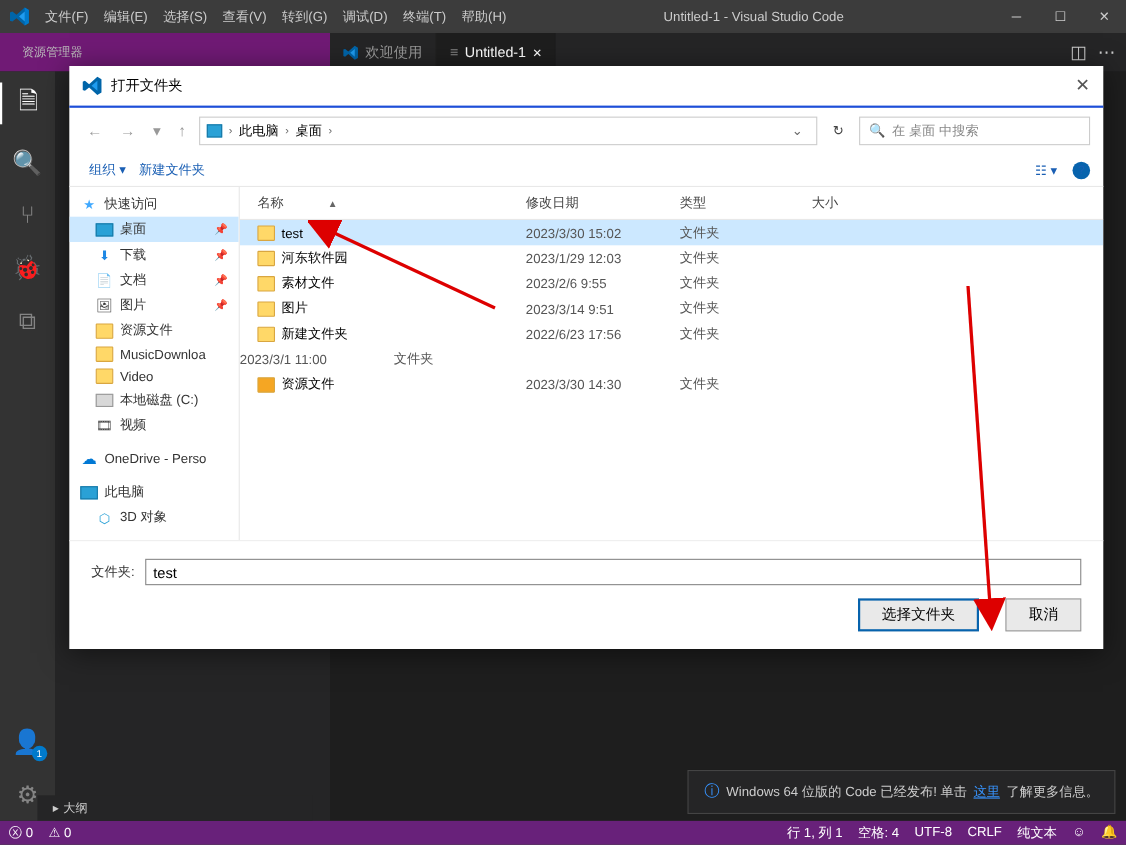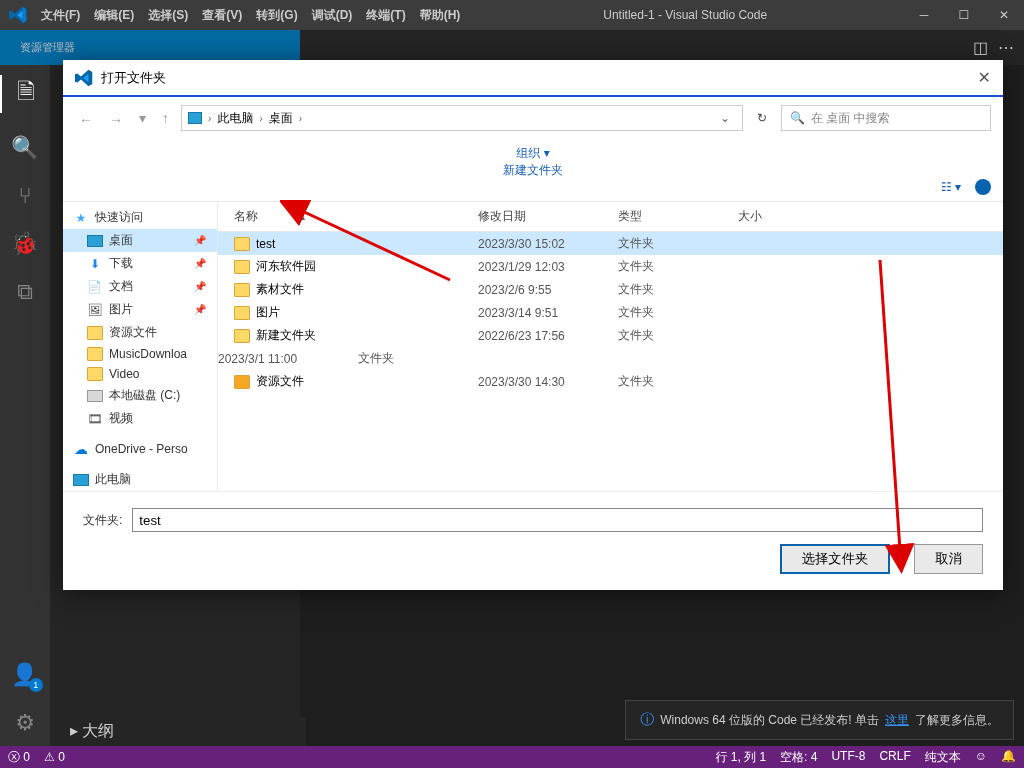--- a/index.html
+++ b/index.html
@@ -1,29 +1,29 @@
 <!DOCTYPE html>
 <html><head>
 <meta charset="utf-8">
 <style>
 * { margin: 0; padding: 0; box-sizing: border-box; font-family: "Segoe UI", "Microsoft YaHei", sans-serif; }
 body { width: 1024px; height: 768px; background: #1e1e1e; overflow: hidden; position: relative; }
 
 
 .titlebar { height: 30px; background: #3c3c3c; display: flex; align-items: center; color: #ccc; font-size: 12px; }
 .titlebar .logo { width: 35px; display: flex; justify-content: center; }
-.titlebar .menu { display: flex; gap: 2px; font-weight: bold; }
+.titlebar .menu { display: flex; gap: 2px; }
 .titlebar .menu span { padding: 0 6px; cursor: pointer; }
 .titlebar .title { flex: 1; text-align: center; color: #ccc; }
 .titlebar .win-controls { display: flex; }
 .titlebar .win-controls span { width: 40px; text-align: center; }
 
 
 .tabbar { height: 35px; background: #252526; display: flex; align-items: stretch; }
-.explorer-title { width: 300px; background: #0369a1; color: #bbb; font-size: 11px; padding: 10px 20px; display: flex; align-items: center; }
+.explorer-title { width: 300px; background: #701a75; color: #bbb; font-size: 11px; padding: 10px 20px; display: flex; align-items: center; }
 .tabs { display: flex; flex: 1; }
 .tab { display: flex; align-items: center; gap: 6px; padding: 0 12px; color: #999; font-size: 13px; border-right: 1px solid #1e1e1e; }
 .tab.active { background: #1e1e1e; color: #fff; }
 .tab .close { font-size: 14px; }
 .tab-actions { margin-left: auto; display: flex; gap: 10px; padding: 0 10px; align-items: center; color: #ccc; }
 
 
 .layout { display: flex; height: calc(100% - 30px - 35px - 22px); }
 .activitybar { width: 50px; background: #333; display: flex; flex-direction: column; align-items: center; padding-top: 10px; gap: 22px; color: #858585; }
 .activitybar .icon { font-size: 22px; cursor: pointer; }
@@ -54,21 +54,21 @@
 .dlg-title .x { margin-left: auto; font-size: 16px; cursor: pointer; color: #555; }
 
 .dlg-nav { display: flex; align-items: center; padding: 8px 12px; gap: 8px; }
 .dlg-nav .arrow { color: #999; font-size: 14px; padding: 0 4px; }
 .dlg-nav .patharea { flex: 1; display: flex; align-items: center; border: 1px solid #ccc; height: 26px; padding: 0 6px; gap: 4px; }
 .dlg-nav .chev { color: #666; font-size: 10px; padding: 0 2px; }
 .dlg-nav .dd { color: #666; padding: 0 6px; }
 .dlg-nav .refresh { color: #444; padding: 0 6px; }
 .dlg-nav .search { border: 1px solid #ccc; height: 26px; width: 210px; padding: 0 8px; display: flex; align-items: center; color: #888; gap: 6px; }
 
-.dlg-toolbar { display: flex; align-items: center; padding: 6px 12px; border-bottom: 1px solid #e8e8e8; flex-direction: column; }
+.dlg-toolbar { display: flex; align-items: center; padding: 6px 12px; border-bottom: 1px solid #e8e8e8; }
 .dlg-toolbar span { color: #1a5fb4; padding: 0 6px; }
 .dlg-toolbar .tbr { margin-left: auto; display: flex; gap: 8px; color: #666; align-items: center; }
 .help-icon { background: #0763ad; color: #fff; border-radius: 50%; width: 16px; height: 16px; display: inline-flex; align-items: center; justify-content: center; font-size: 11px; }
 
 .dlg-body { flex: 1; display: flex; overflow: hidden; }
 .dlg-tree { width: 155px; border-right: 1px solid #e8e8e8; overflow-y: auto; padding: 4px 0; }
 .tree-item { display: flex; align-items: center; gap: 6px; padding: 3px 10px; color: #333; }
 .tree-item.sel { background: #cce8ff; }
 .tree-item .tico { width: 16px; text-align: center; }
 .tree-item.sub { padding-left: 24px; }
@@ -133,20 +133,34 @@
   <div class="title">Untitled-1 - Visual Studio Code</div>
   <div class="win-controls">
     <span>─</span>
     <span>☐</span>
     <span>✕</span>
   </div>
 </div>
 
 <div class="tabbar">
   <div class="explorer-title">资源管理器</div>
+  <div class="tabs">
+    <div class="tab">
+      <svg class="vslogo" style="width:14px;height:14px" viewBox="0 0 24 24">
+          <path fill="#0065A9" d="M23 4l-5-3-10 9-5-4-3 1v10l3 1 5-4 10 9 5-3V4z"></path>
+          <path fill="#1F9CF0" d="M18 6v12l-7-6 7-6z"></path>
+        </svg>
+      <span>欢迎使用</span>
+    </div>
+    <div class="tab active">
+      <span style="color:#888">≡</span>
+      <span>Untitled-1</span>
+      <span class="close">×</span>
+    </div>
+  </div>
   <div class="tab-actions">
     <span>◫</span>
     <span>⋯</span>
   </div>
 </div>
 
 <div class="layout">
   <div class="activitybar">
     <div class="icon activeicon">🗎</div>
     <div class="icon">🔍</div>
@@ -157,21 +171,21 @@
       <div class="icon badge-icon">👤<span class="badge">1</span></div>
       <div class="icon">⚙</div>
     </div>
   </div>
   <div class="sidepanel">
     <div style="flex:1"></div>
   </div>
   <div class="editor"></div>
 </div>
 
-<div style="position:absolute; left:56px; bottom:22px; width:250px; background:#252526; color:#ccc; font-size:16px; padding:4px 14px;">
+<div style="position:absolute; left:34px; bottom:22px; width:250px; background:#252526; color:#ccc; font-size:11px; padding:4px 14px;">
   <span style="margin-right:4px">▸</span><span>大纲</span>
 </div>
 
 <div class="notification">
   <span class="info-icon">ⓘ</span>
   <span>Windows 64 位版的 Code 已经发布! 单击</span>
   <span class="link">这里</span>
   <span>了解更多信息。</span>
 </div>
 

